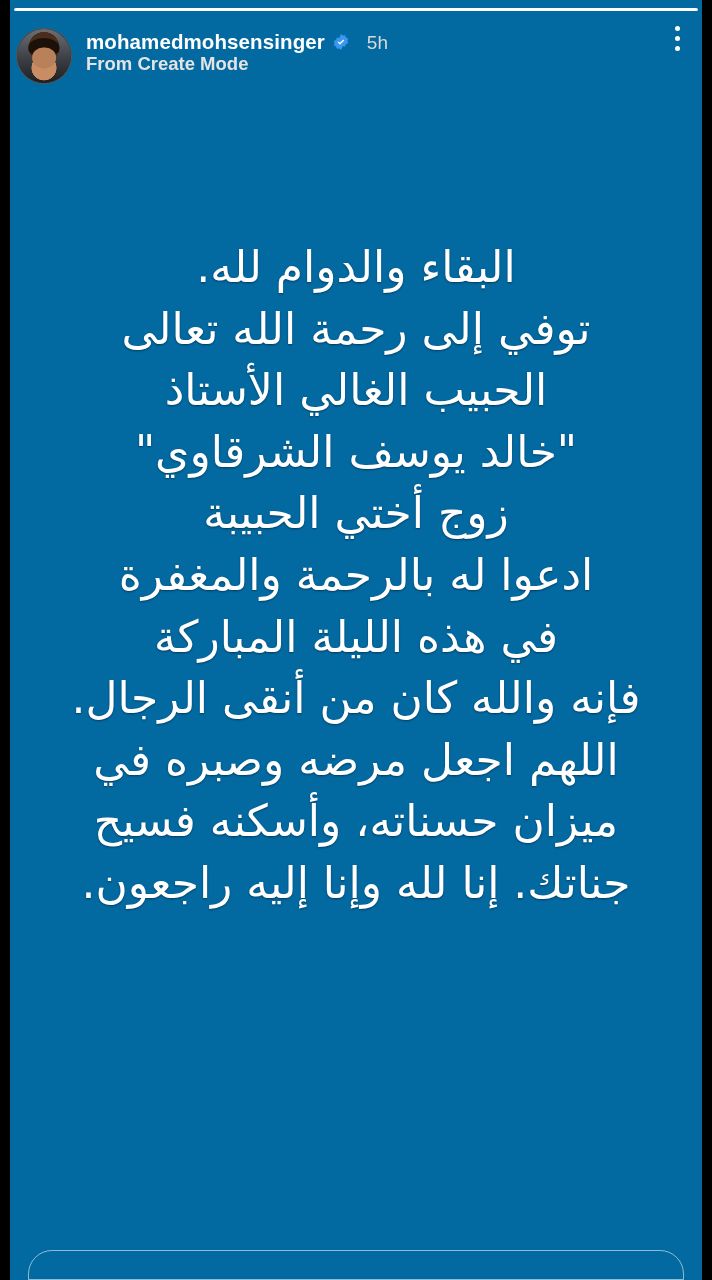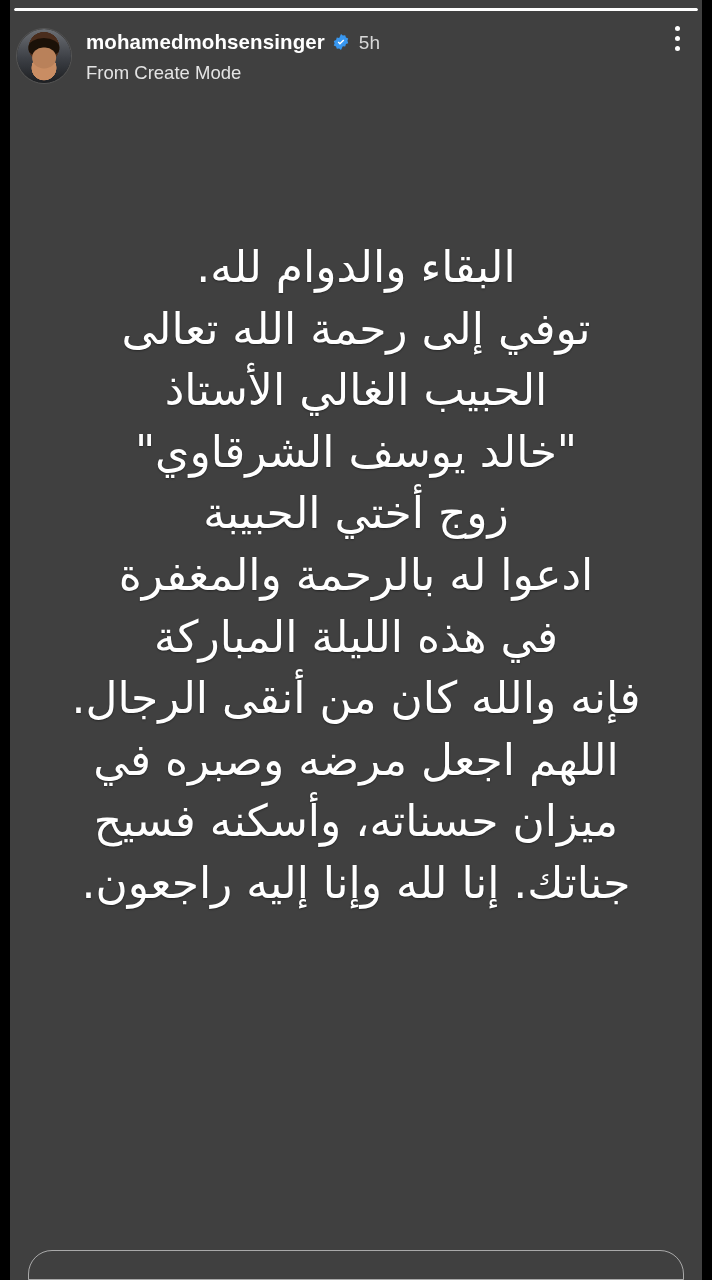--- a/index.html
+++ b/index.html
@@ -7,21 +7,21 @@
     width: 712px;
     height: 1280px;
     background: #000;
     font-family: "Liberation Sans", sans-serif;
     overflow: hidden;
   }
   #story {
     position: relative;
     width: 712px;
     height: 1280px;
-    background: #404040;
+    background: #0369a1;
     overflow: hidden;
   }
 
   
   .progress-track {
     position: absolute;
     top: 8px;
     left: 14px;
     right: 14px;
     height: 3px;
@@ -110,27 +110,26 @@
     width: 18px;
     height: 18px;
     flex: 0 0 auto;
     display: block;
   }
   .timestamp {
     color: #d9d9d9;
     font-size: 19px;
     font-weight: 400;
     white-space: nowrap;
-    margin-left: 2px;
+    margin-left: 10px;
   }
   .subtitle {
     color: #e4e4e4;
     font-size: 18.5px;
-    font-weight: 400;
-    margin-top: 9px;
+    font-weight: 700;
   }
   .more-btn {
     position: absolute;
     right: 18px;
     top: 18px;
     width: 34px;
     height: 40px;
     display: flex;
     flex-direction: column;
     align-items: center;

